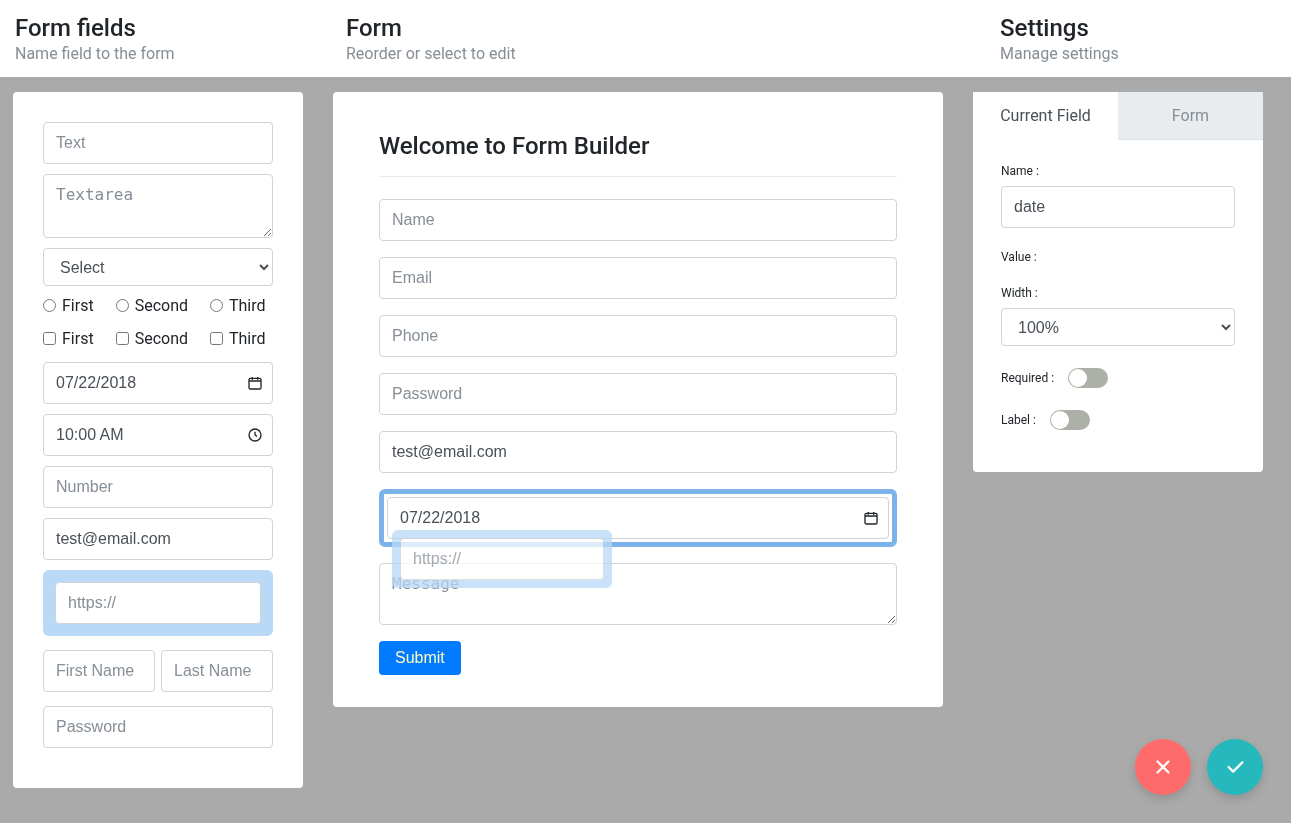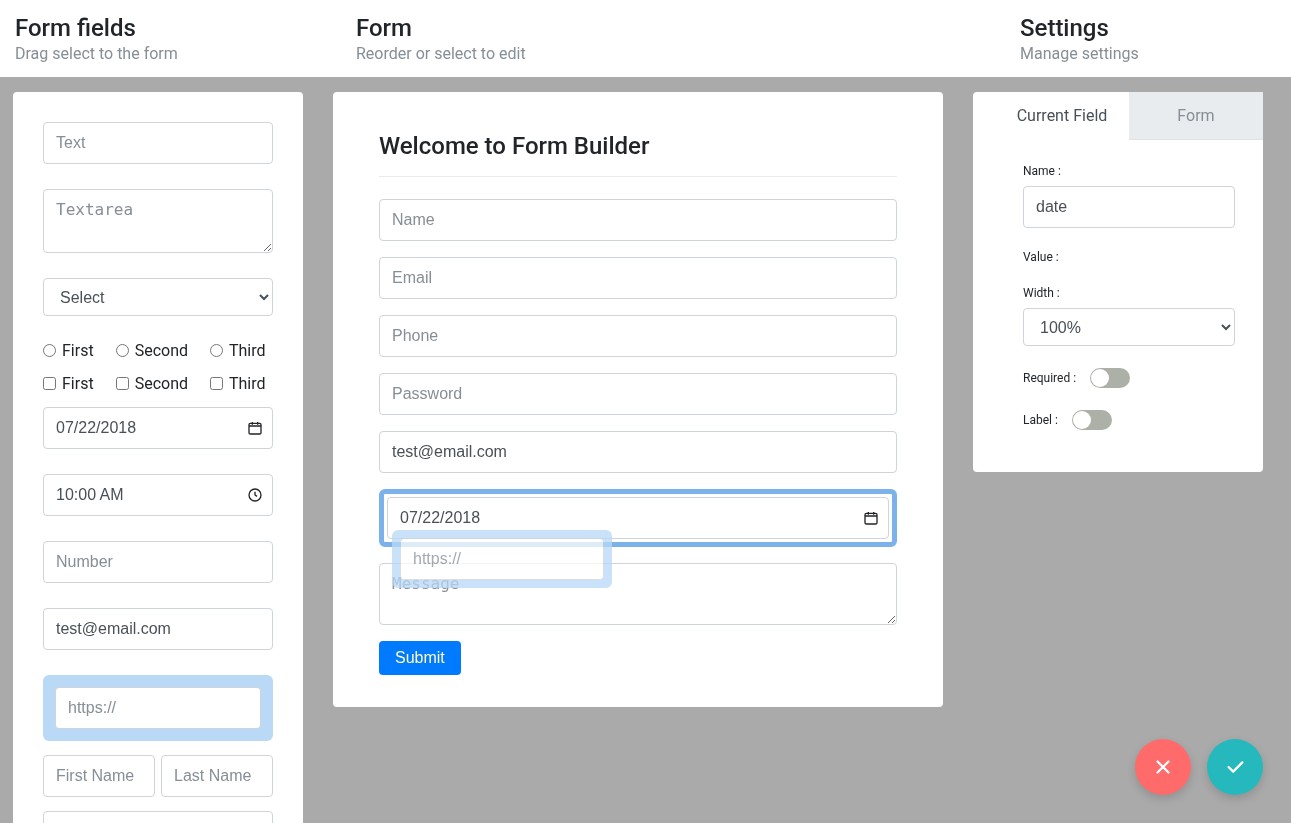--- a/index.html
+++ b/index.html
@@ -8,21 +8,21 @@
     font-family: -apple-system, BlinkMacSystemFont, "Segoe UI", Roboto, "Helvetica Neue", Arial, sans-serif;
     background: #aaaaaa;
     color: #212529;
     font-size: 16px;
     overflow-y: scroll;
   }
   .topbar {
     display: flex;
     background: #ffffff;
     padding: 14px 15px 14px 15px;
-    gap: 42px;
+    gap: 32px;
   }
   .topbar .col { flex: 0 0 auto; }
   .topbar .col-fields { width: 299px; }
   .topbar .col-form   { width: 622px; }
   .topbar .col-settings { width: 300px; }
   .topbar h2 {
     font-size: 24px;
     font-weight: 500;
     color: #212529;
     margin-bottom: 2px;
@@ -34,28 +34,27 @@
 
   .workarea {
     display: flex;
     padding: 15px 0 15px 13px;
     gap: 30px;
     align-items: flex-start;
   }
   .panel {
     background: #ffffff;
     border-radius: 4px;
-    padding-left: 22px;
   }
   .panel-fields { width: 290px; padding: 30px; }
   .panel-form   { width: 610px; padding: 40px 46px 32px; }
   .panel-settings { width: 290px; }
 
   
-  .palette-item { margin-bottom: 25px; }
+  .palette-item { margin-bottom: 10px; }
   .form-control {
     display: block;
     width: 100%;
     padding: 8px 12px;
     font-size: 16px;
     line-height: 1.5;
     color: #495057;
     background: #fff;
     border: 1px solid #ced4da;
     border-radius: 4px;
@@ -191,21 +190,21 @@
 
   
 
 </style>
 </head>
 <body>
 
 <div class="topbar">
   <div class="col col-fields">
     <h2>Form fields</h2>
-    <div class="sub">Drag select to the form</div>
+    <div class="sub">Name field to the form</div>
   </div>
   <div class="col col-form">
     <h2>Form</h2>
     <div class="sub">Reorder or select to edit</div>
   </div>
   <div class="col col-settings">
     <h2>Settings</h2>
     <div class="sub">Manage settings</div>
   </div>
 </div>

